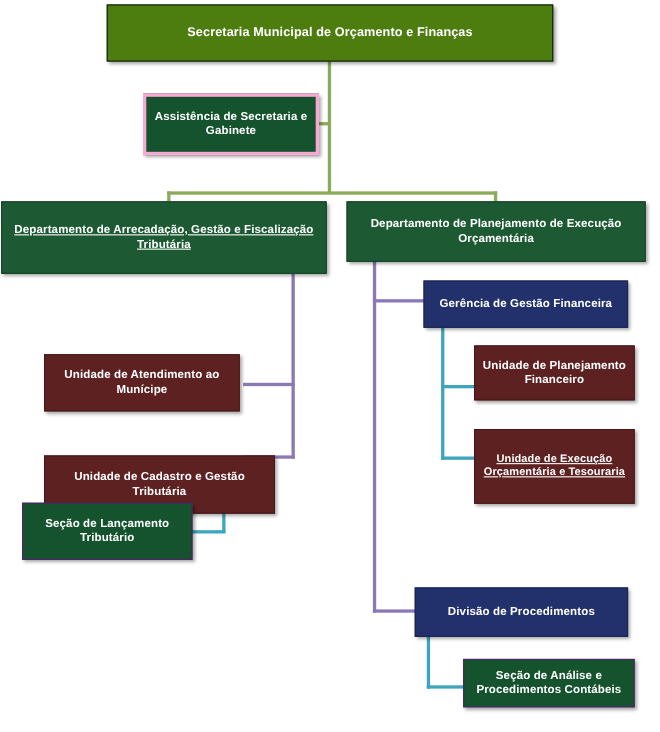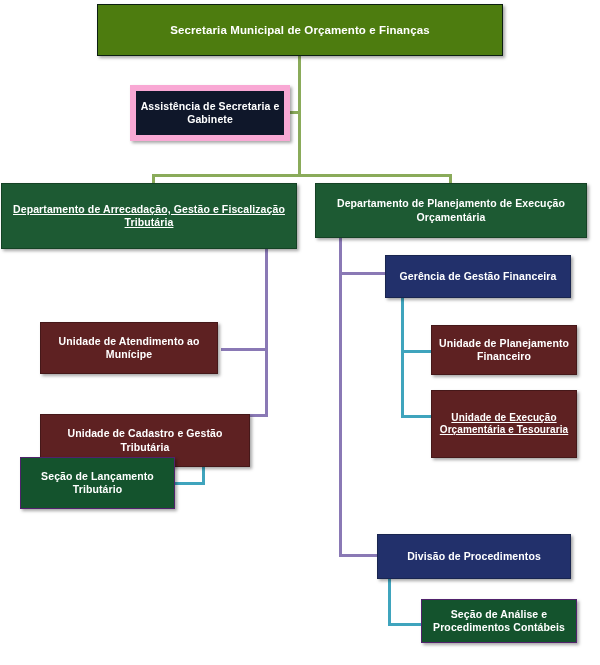--- a/index.html
+++ b/index.html
@@ -24,21 +24,21 @@
     font-weight:bold;
     line-height:1.25;
     letter-spacing:0.1px;
     z-index:5;
     box-shadow:2px 2px 3px rgba(0,0,0,0.35);
   }
   .box span{display:block;padding:0 4px;white-space:pre-line;}
 
   
   .lvl-root  {background:#4d7c0f;border:1px solid #0c1f11;font-size:11.5px;}
-  .lvl-staff {background:#0f172a;border:6px solid #f9a8d4;font-size:10.5px;}
+  .lvl-staff {background:#14532d;border:3px solid #f9a8d4;font-size:10.5px;}
   .lvl-dept  {background:#1d5a33;border:1px solid #154225;font-size:10.5px;}
   .lvl-mgmt  {background:#22306b;border:1px solid #19254f;font-size:10.5px;}
   .lvl-unit  {background:#5e2122;border:1px solid #451819;font-size:10.5px;}
   .lvl-sect  {background:#14532d;border:1px solid #51226c;font-size:10.5px;}
 </style>
 </head>
 <body>
 
 <div id="chart">
 
@@ -101,21 +101,21 @@
 
   <div class="box lvl-sect" style="left:20px;top:457px;width:155px;height:52px;">
     <span>Seção de Lançamento
 Tributário</span>
   </div>
 
   <div class="box lvl-mgmt" style="left:385px;top:255px;width:186px;height:43px;">
     <span>Gerência de Gestão Financeira</span>
   </div>
 
-  <div class="box lvl-unit" style="left:431px;top:325px;width:146px;height:50px;">
+  <div class="box lvl-unit" style="left:431px;top:314px;width:146px;height:50px;">
     <span>Unidade de Planejamento
 Financeiro</span>
   </div>
 
   <div class="box lvl-unit" style="left:431px;top:390px;width:146px;height:68px;font-size:10px;text-decoration:underline;">
     <span>Unidade de Execução
 Orçamentária e Tesouraria</span>
   </div>
 
   <div class="box lvl-mgmt" style="left:377px;top:534px;width:194px;height:45px;">

